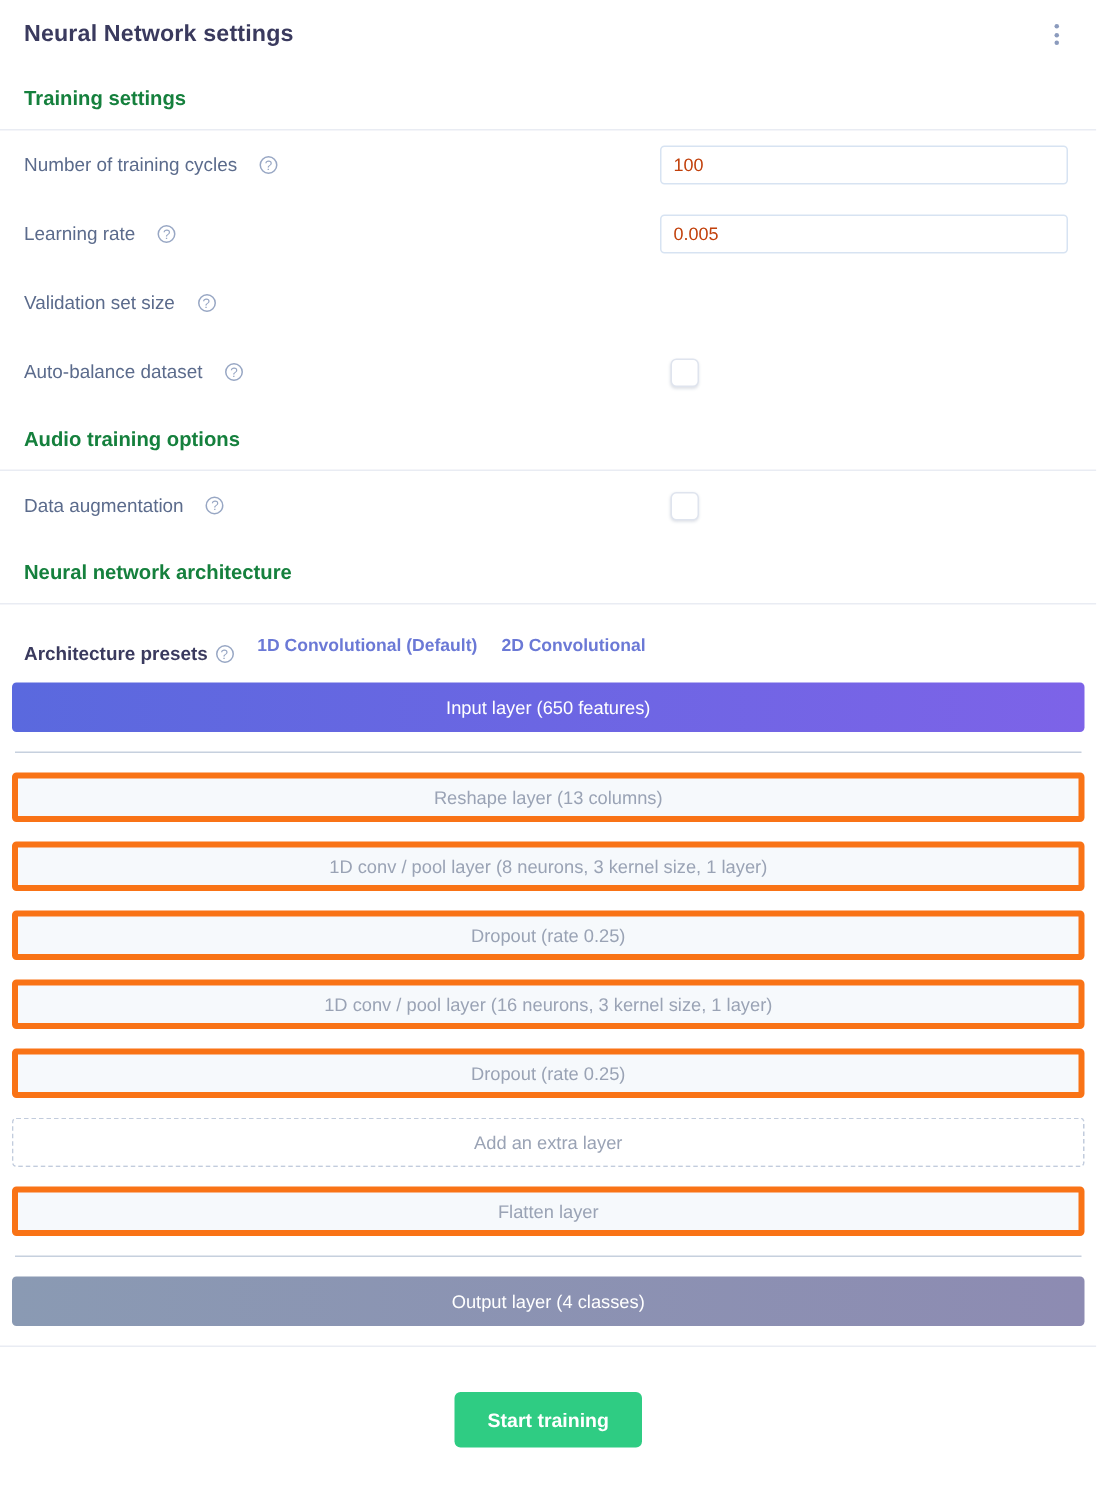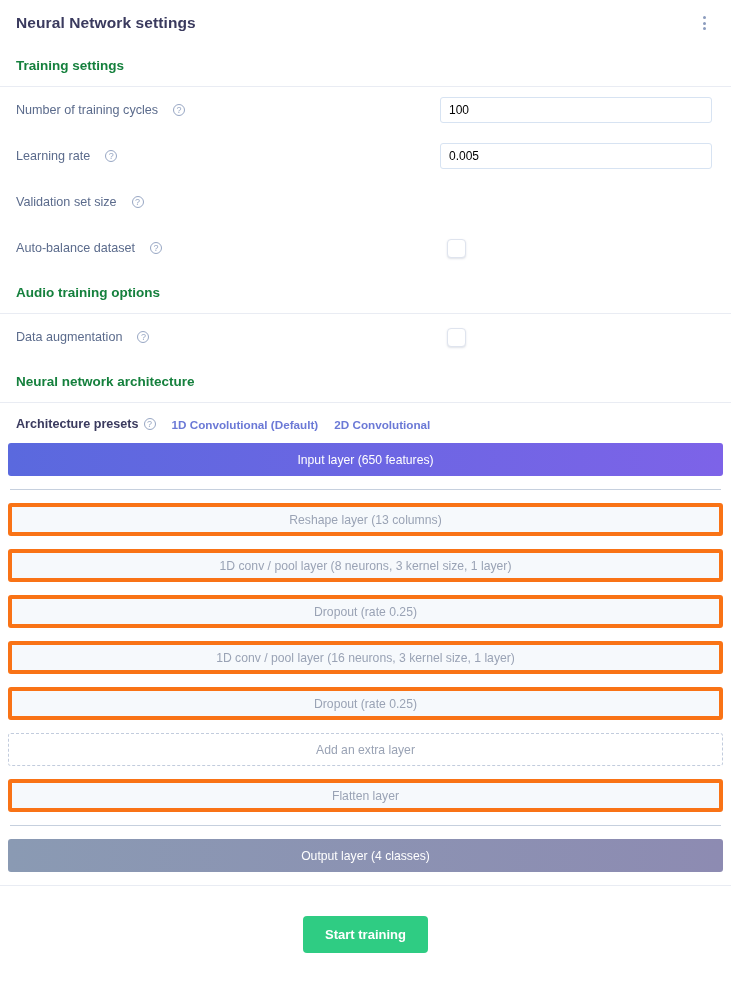--- a/index.html
+++ b/index.html
@@ -96,21 +96,21 @@
     flex: 1;
   }
 
   input.txt {
     height: 26px;
     border: 1px solid #d7e3f2;
     border-radius: 3px;
     background: #fff;
     font-family: "Liberation Sans", sans-serif;
     font-size: 12px;
-    color: #000000;
+    color: #c2410c;
     padding: 0 8px;
     outline: none;
   }
   input.txt.wide { width: 272px; }
   input.txt.narrow { width: 249px; }
   .suffix {
     font-size: 12px;
     color: #5b6b8c;
   }
 
@@ -131,20 +131,21 @@
     padding: 14px 16px 12px 16px;
     gap: 10px;
   }
   .presets-label {
     font-size: 12.6px;
     color: #3a3a5e;
     font-weight: bold;
     display: flex;
     align-items: center;
     gap: 5px;
+    margin-top: 12px;
   }
   .presets-label .qmark { border-color:#98a7c4; color:#98a7c4; font-weight:normal;}
   .preset-link {
     font-size: 11.7px;
     font-weight: bold;
     color: #6b79d6;
     text-decoration: none;
     cursor: pointer;
     margin-left: 6px;
   }

